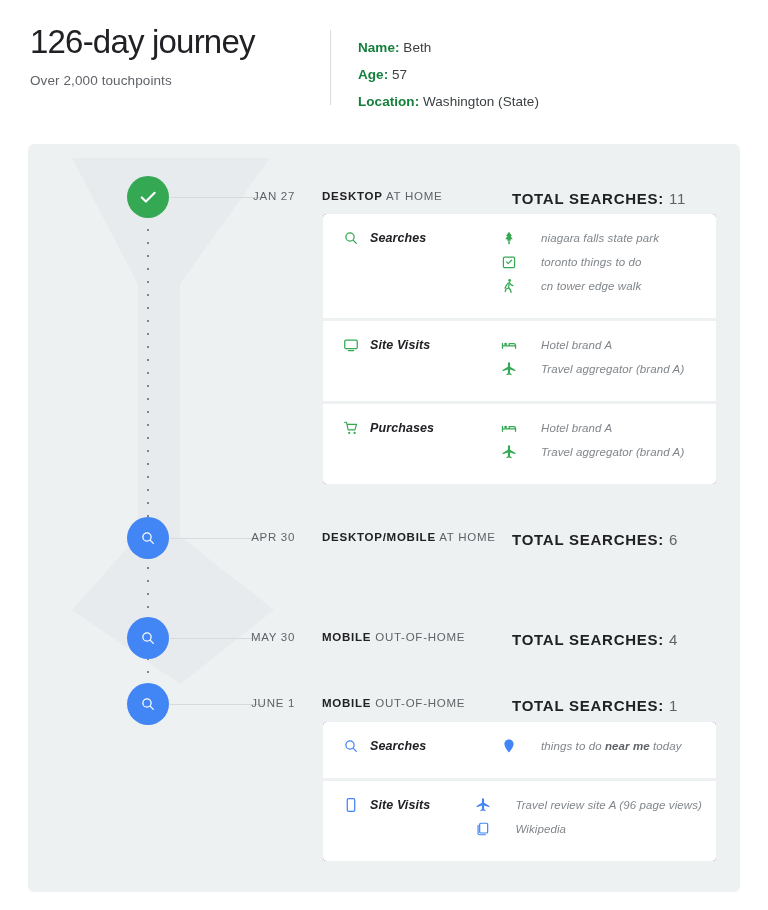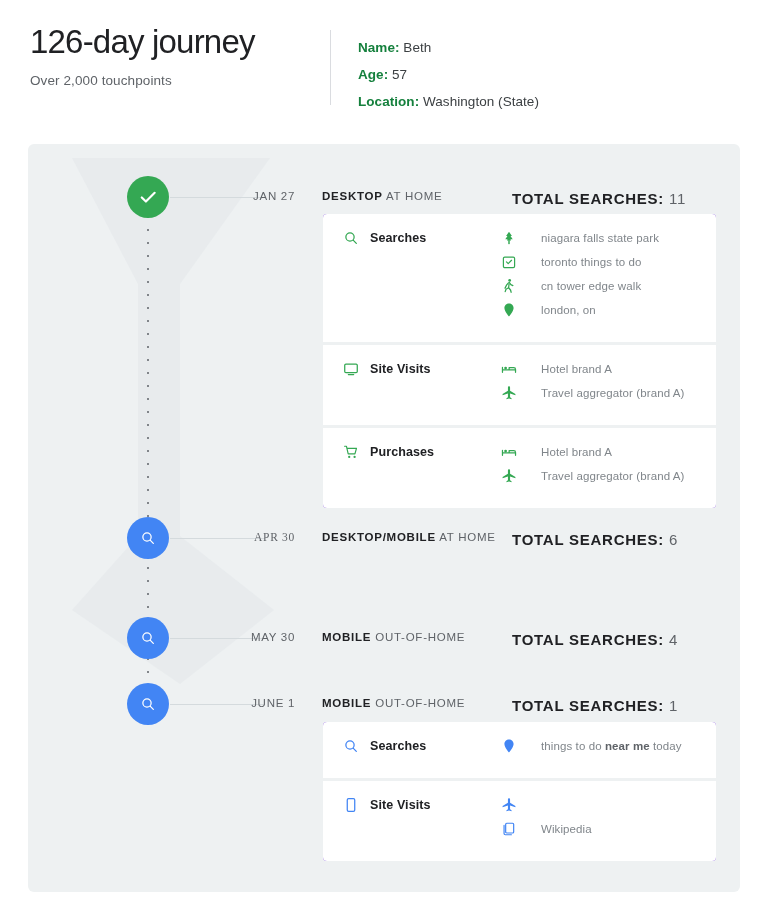--- a/index.html
+++ b/index.html
@@ -63,21 +63,21 @@
   .stage-head b { color: #202124; font-weight: 700; }
   .totals {
     position: absolute; font-size: 15px; color: #5f6368;
     letter-spacing: 0.75px; white-space: nowrap;
   }
   .totals b { color: #202124; font-weight: 700; }
 
   
   .card {
     position: absolute; left: 295px; width: 393px;
-    background: #6d28d9; border-radius: 4px; overflow: hidden;
+    background: #6d28d9; border-radius: 4px; overflow: hidden; font-style: italic;
   }
   .card-row {
     display: flex; background: #ffffff; padding: 16px 0 16px 0;
   }
   .card-row + .card-row { border-top: 3px solid #eef1f2; }
   .row-label {
     width: 178px; display: flex; align-items: flex-start;
     padding-left: 20px; gap: 11px;
   }
   .row-label .lbl {
@@ -185,21 +185,21 @@
         <div class="totals" style="left: 484px; top: 46px;"><b>TOTAL SEARCHES:</b> <span>11</span></div>
         <div class="leader" style="left: 142px; top: 394px; width: 95px;"></div>
         <div class="node blue" style="left: 99px; top: 373px;">
           <span>
             <svg width="16" height="16" viewBox="0 0 24 24" fill="none">
               <circle cx="10.5" cy="10.5" r="6.2" stroke="#ffffff" stroke-width="1.9"></circle>
               <path d="M15.2 15.2L20 20" stroke="#ffffff" stroke-width="1.9" stroke-linecap="round"></path>
             </svg>
           </span>
         </div>
-        <div class="date" style="left: 177px; top: 387px; font-family: Liberation Serif, serif;">APR 30</div>
+        <div class="date" style="left: 177px; top: 387px;">APR 30</div>
         <div class="stage-head" style="left: 294px; top: 387px;"><b>DESKTOP/MOBILE</b> <span>AT HOME</span></div>
         <div class="totals" style="left: 484px; top: 387px;"><b>TOTAL SEARCHES:</b> <span>6</span></div>
         <div class="leader" style="left: 142px; top: 494px; width: 95px;"></div>
         <div class="node blue" style="left: 99px; top: 473px;">
           <span>
             <svg width="16" height="16" viewBox="0 0 24 24" fill="none">
               <circle cx="10.5" cy="10.5" r="6.2" stroke="#ffffff" stroke-width="1.9"></circle>
               <path d="M15.2 15.2L20 20" stroke="#ffffff" stroke-width="1.9" stroke-linecap="round"></path>
             </svg>
           </span>
@@ -253,28 +253,20 @@
               </div>
               <div class="item">
                 <span class="ico">
                   <svg width="16" height="16" viewBox="0 0 24 24" fill="none">
                     <circle cx="13" cy="3.7" r="2.1" fill="#34a853"></circle>
                     <path d="M11.2 7.2l-3 3.6-2.1 4.4M12.4 6.6l2.4 3.4 3 1.4M12 9.6l-.6 5 2.9 3.4.9 3.4M11.4 14.6l-3.9 2.2-1.2 3.6" stroke="#34a853" stroke-width="1.9" stroke-linecap="round" stroke-linejoin="round"></path>
                   </svg>
                 </span>
                 <span class="item-text">cn tower edge walk</span>
               </div>
-              <div class="item">
-                <span class="ico">
-                  <svg width="16" height="16" viewBox="0 0 24 24" fill="none">
-                    <path d="M12 2.2c-3.8 0-6.9 3.1-6.9 6.9 0 5.2 6.9 12.7 6.9 12.7s6.9-7.5 6.9-12.7c0-3.8-3.1-6.9-6.9-6.9z" fill="#34a853"></path>
-                  </svg>
-                </span>
-                <span class="item-text">london, on</span>
-              </div>
             </div>
           </div>
           <div class="card-row">
             <div class="row-label">
               <span class="ico">
                 <svg width="16" height="16" viewBox="0 0 24 24" fill="none">
                   <rect x="2.6" y="4.6" width="18.8" height="13" rx="1.8" stroke="#34a853" stroke-width="1.9"></rect>
                   <path d="M8 20.4h8" stroke="#34a853" stroke-width="1.9" stroke-linecap="round"></path>
                 </svg>
               </span>
@@ -363,20 +355,21 @@
               </span>
               <span class="lbl">Site Visits</span>
             </div>
             <div class="row-items">
               <div class="item">
                 <span class="ico">
                   <svg width="16" height="16" viewBox="0 0 24 24" fill="none">
                     <path d="M21.6 15.4v-2l-8-4.6V3.6c0-.9-.7-1.7-1.6-1.7s-1.6.8-1.6 1.7v5.2l-8 4.6v2l8-2.5v5.3l-2.2 1.6v1.6l3.8-1.1 3.8 1.1v-1.6l-2.2-1.6v-5.3z" fill="#4285f4"></path>
                   </svg>
                 </span>
+                <span class="item-text">Travel review site A (96 page views)</span>
               </div>
               <div class="item">
                 <span class="ico">
                   <svg width="16" height="16" viewBox="0 0 24 24" fill="none">
                     <rect x="7" y="3.4" width="12" height="14.6" rx="1.6" stroke="#4285f4" stroke-width="1.8"></rect>
                     <path d="M4.6 6.6v12.2c0 1 .8 1.8 1.8 1.8h9.2" stroke="#4285f4" stroke-width="1.8" stroke-linecap="round"></path>
                   </svg>
                 </span>
                 <span class="item-text">Wikipedia</span>
               </div>

